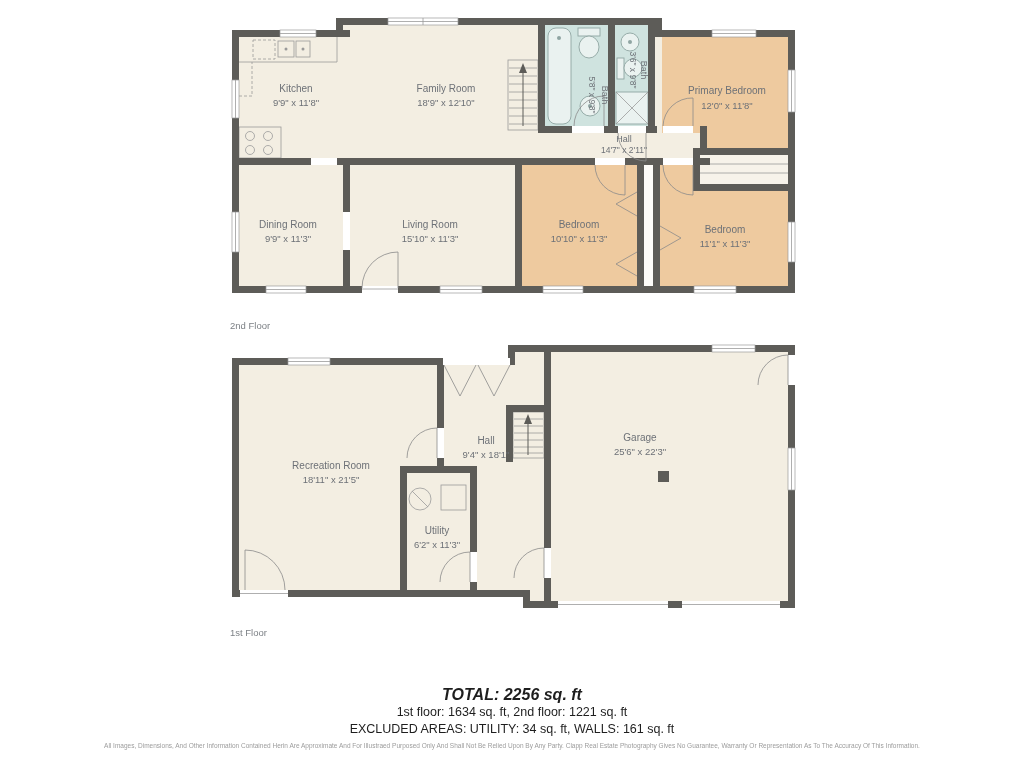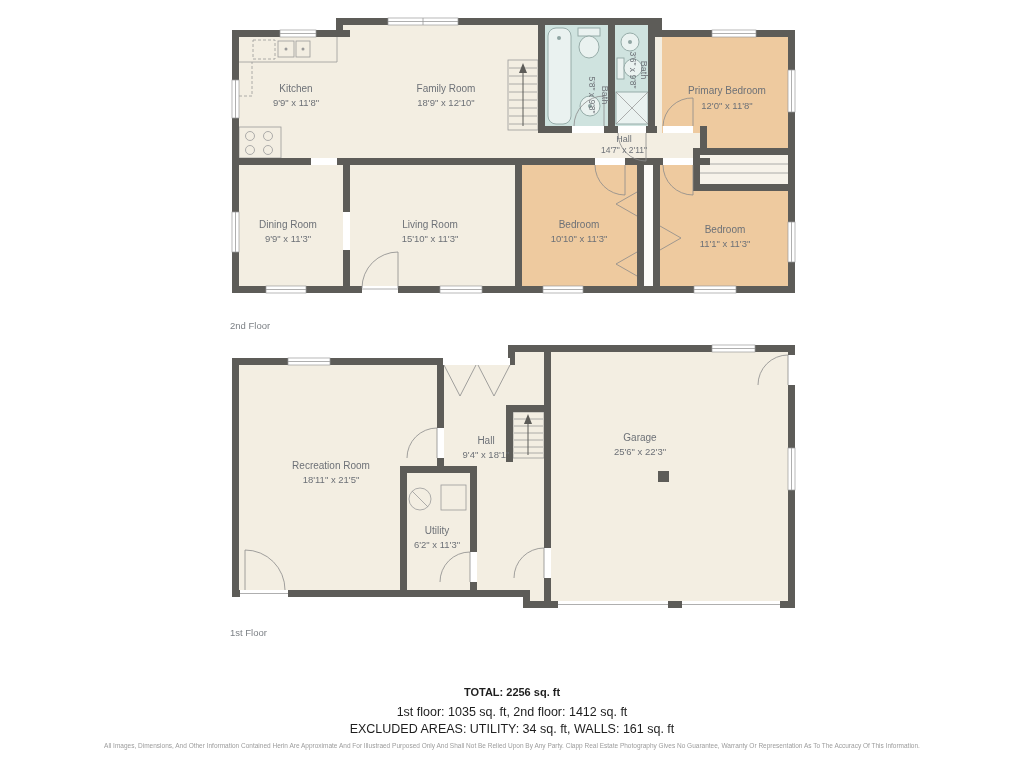--- a/index.html
+++ b/index.html
@@ -11,21 +11,21 @@
   .bath-name{font-size:9px;fill:#6d7177;}
   .bath-dims{font-size:8.5px;fill:#6d7177;}
   .floor-label{font-size:9.5px;fill:#7d8186;}
   .wall{fill:#5d5c58;}
   .gap{fill:#ffffff;}
   .thin{stroke:#9a9a9a;stroke-width:0.8;fill:none;}
   .fixture{stroke:#8fa5a2;stroke-width:0.9;fill:#eaf2f0;}
   .kfix{stroke:#9a9a9a;stroke-width:0.8;fill:none;}
   .arc{stroke:#8a8a8a;stroke-width:0.8;fill:none;}
   .winline{stroke:#9a9a9a;stroke-width:0.8;}
-  .summary-total{position:absolute;left:0;top:686px;width:1024px;text-align:center;font-size:11px;font-weight:bold;color:#1e1e1e;}
+  .summary-total{position:absolute;left:0;top:686px;width:1024px;text-align:center;font-size:16px;font-weight:bold;color:#1e1e1e;font-style:italic;}
   .summary-line{position:absolute;left:0;width:1024px;text-align:center;font-size:12.5px;color:#1e1e1e;}
   .disclaimer{position:absolute;left:0;top:742px;width:1024px;text-align:center;font-size:6.5px;color:#9c9c9c;}
 </style>
 </head>
 <body>
 
 <svg id="plan" width="1024" height="768" viewBox="0 0 1024 768">
 
   <g>
 
@@ -281,15 +281,15 @@
     <text class="room-dims" x="486" y="458" text-anchor="middle">9'4" x 18'1"</text>
     <text class="room-name" x="640" y="441" text-anchor="middle">Garage</text>
     <text class="room-dims" x="640" y="455" text-anchor="middle">25'6" x 22'3"</text>
     <text class="room-name" x="437" y="534" text-anchor="middle">Utility</text>
     <text class="room-dims" x="437" y="548" text-anchor="middle">6'2" x 11'3"</text>
     <text class="floor-label" x="230" y="636">1st Floor</text>
   </g>
 </svg>
 
 <div class="summary-total">TOTAL: 2256 sq. ft</div>
-<div class="summary-line" style="top:705px;">1st floor: 1035 sq. ft, 2nd floor: 1412 sq. ft</div>
+<div class="summary-line" style="top:705px;">1st floor: 1634 sq. ft, 2nd floor: 1221 sq. ft</div>
 <div class="summary-line" style="top:722px;">EXCLUDED AREAS: UTILITY: 34 sq. ft, WALLS: 161 sq. ft</div>
 <div class="disclaimer">All Images, Dimensions, And Other Information Contained Herin Are Approximate And For Illustraed Purposed Only And Shall Not Be Relied Upon By Any Party. Clapp Real Estate Photography Gives No Guarantee, Warranty Or Representation As To The Accuracy Of This Information.</div>
 
 </body></html>

